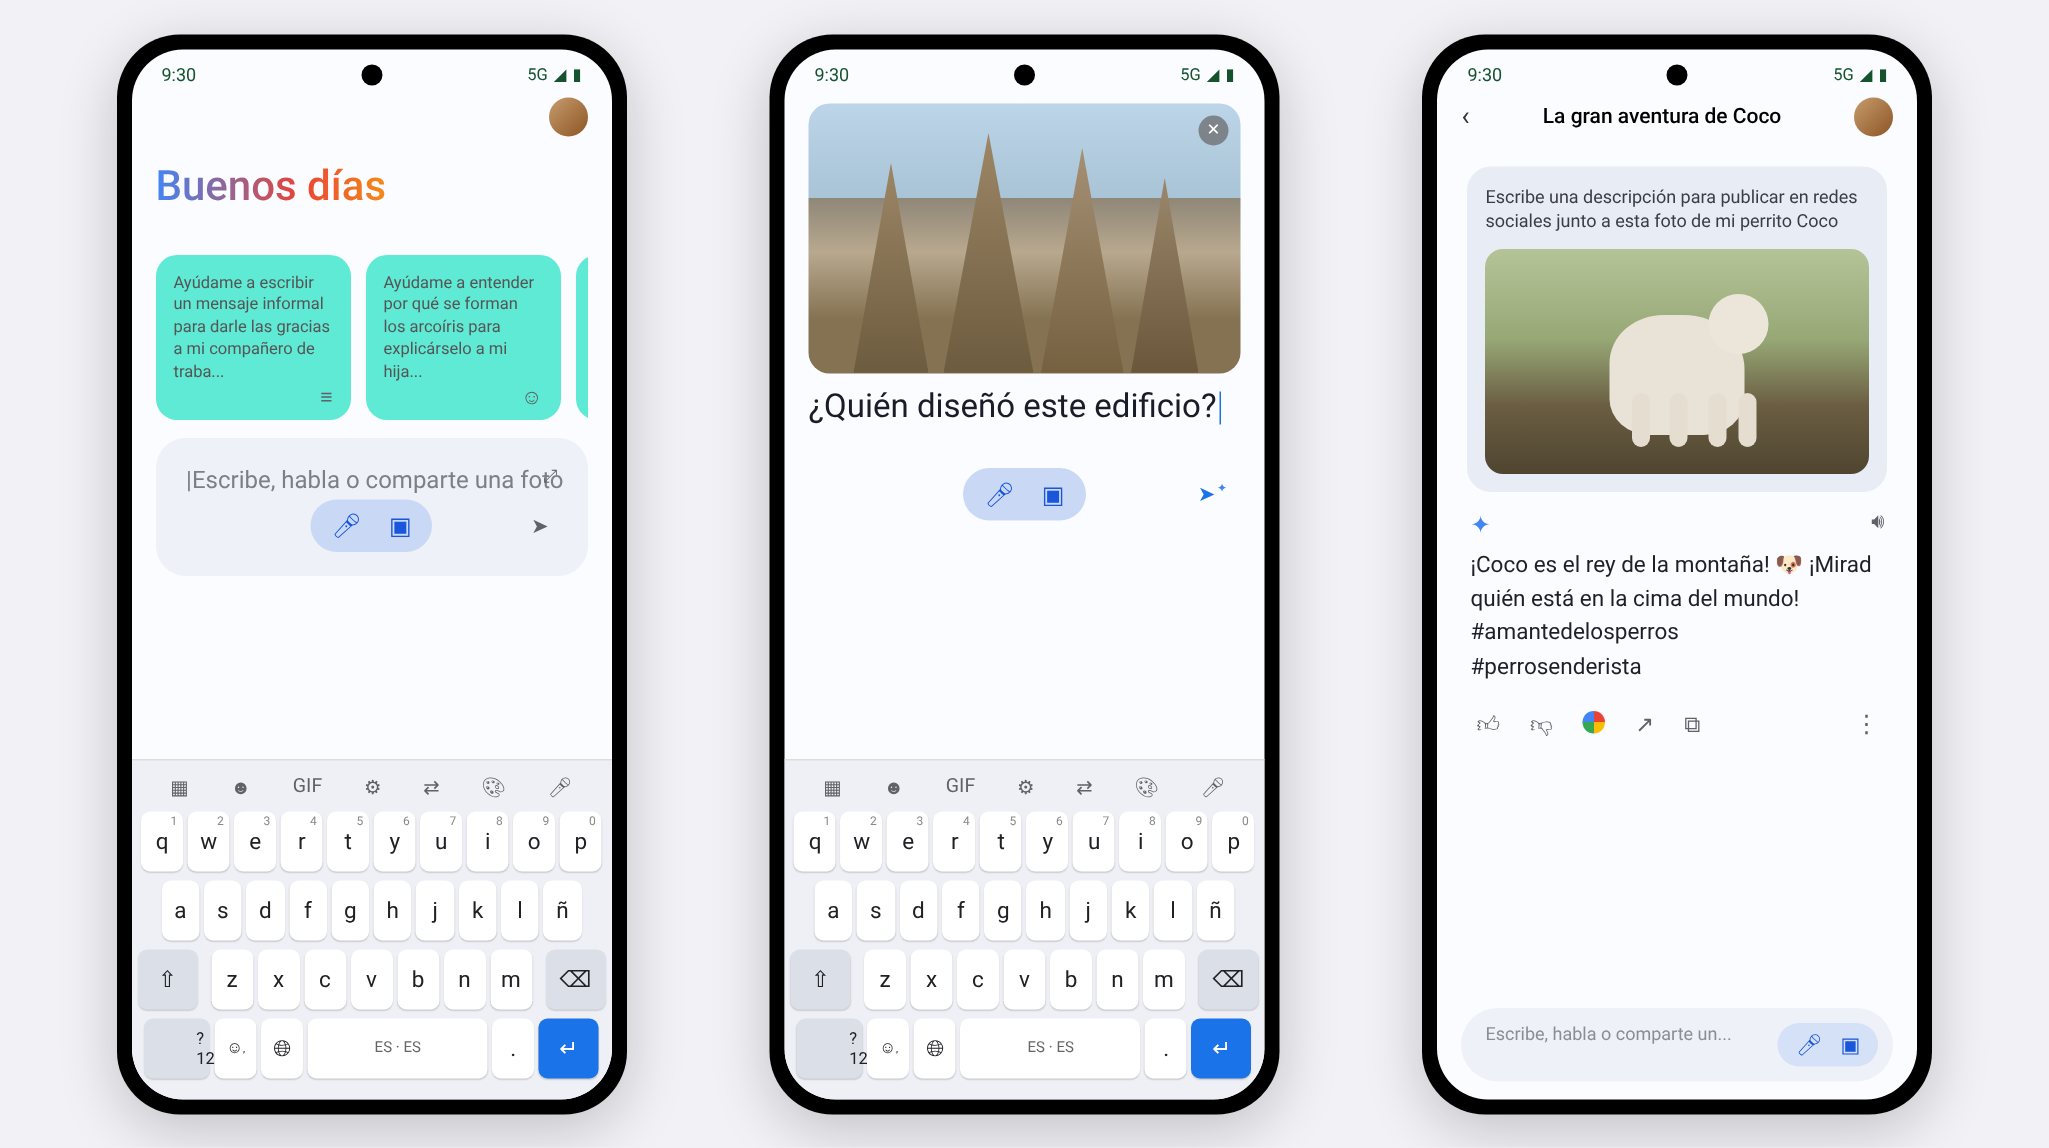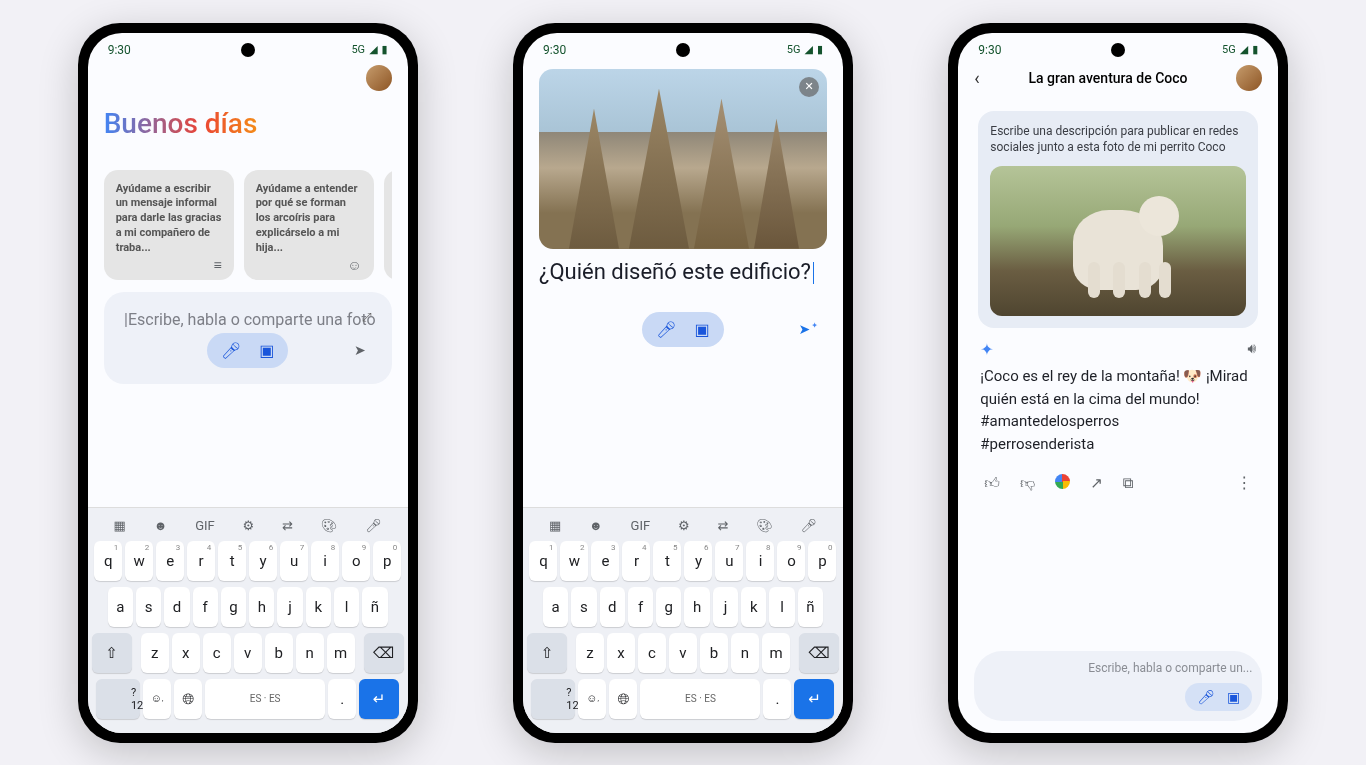--- a/index.html
+++ b/index.html
@@ -70,33 +70,32 @@
   .greeting {
     font-size: 28px; font-weight: 500;
     background: linear-gradient(90deg, #4285f4, #ea4335, #fbbc04, #34a853);
     -webkit-background-clip: text;
     background-clip: text;
     color: transparent;
     margin-bottom: 30px;
   }
   .suggestions { display: flex; gap: 10px; overflow: hidden; margin-bottom: 12px; }
   .sugg-card {
-    background: #e5e5e5;
+    background: #5eead4;
     border-radius: 14px;
     padding: 12px;
     width: 130px;
     min-width: 130px;
     height: 110px;
     font-size: 11px;
     color: #555;
     line-height: 1.35;
     display: flex;
     flex-direction: column;
     justify-content: space-between;
-    font-weight: bold;
   }
   .sugg-card.cut { min-width: 40px; width: 40px; }
   .sugg-icon { text-align: right; font-size: 14px; color: #5f6368; }
   .input-box {
     background: #eef1f8;
     border-radius: 20px;
     padding: 18px 16px 12px;
     display: flex;
     flex-direction: column;
     text-align: right;
@@ -184,21 +183,21 @@
   .response-text { font-size: 15px; line-height:1.5; color:#1e2027; padding: 0 6px 10px; }
   .feedback-row { display:flex; justify-content:space-between; align-items:center; padding: 8px 10px; color:#5f6368; }
   .fb-left { display:flex; gap:20px; font-size:15px; }
   .fb-right { cursor:pointer; }
   .bottom-input {
     margin-top: auto;
     margin-bottom: 4px;
     background:#eef1f8;
     border-radius: 28px;
     padding: 10px 10px 10px 16px;
-    display:flex; align-items:flex-end; gap:8px;flex-direction:column;
+    display:flex; align-items:flex-start; gap:8px;
   }
   .bottom-input .ph { flex:1; font-size:12px; color:#8a8d94; white-space:nowrap; overflow:hidden; text-overflow:ellipsis; }
   .bottom-input .btns { display:flex; gap:12px; background:#d5e1f6; padding:6px 12px; border-radius:20px; color:#1a56db; font-size:14px; }
   .gicon {
     width:15px; height:15px; border-radius:50%;
     background: conic-gradient(#ea4335 0 25%, #fbbc04 25% 50%, #34a853 50% 75%, #4285f4 75% 100%);
     display:inline-block;
   }
 </style>
 </head>

